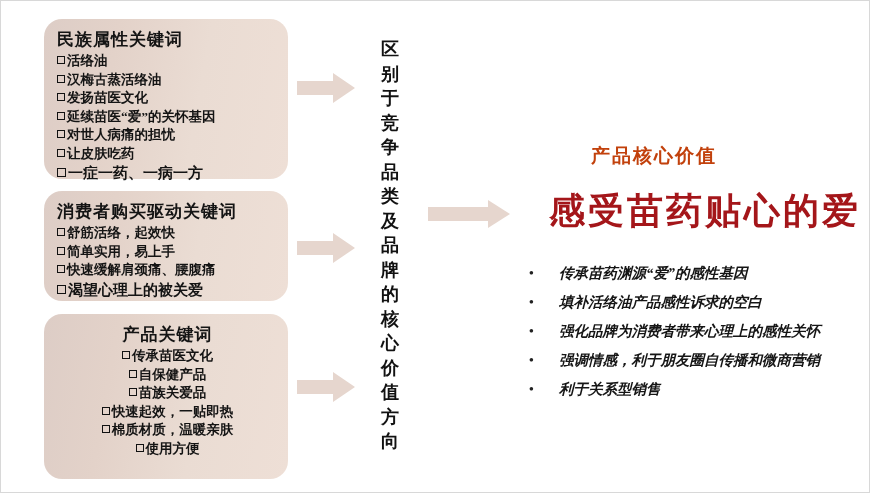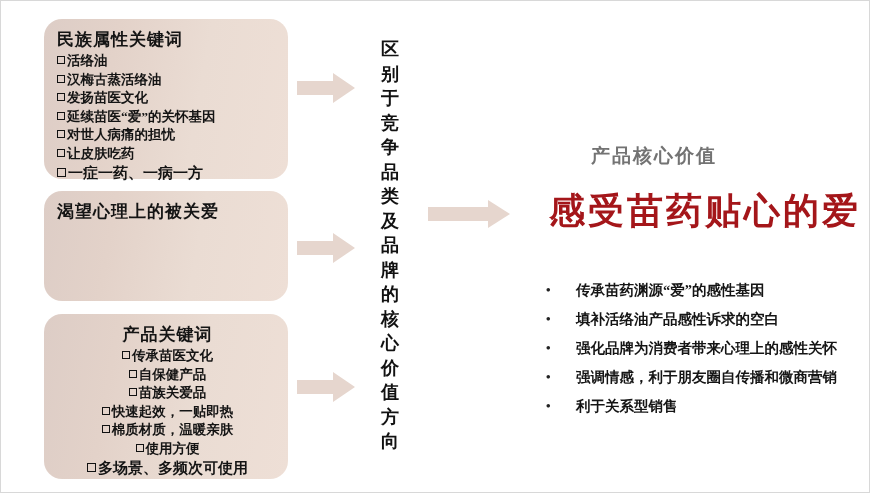--- a/index.html
+++ b/index.html
@@ -105,42 +105,43 @@
 
   
   #core-title {
     position: absolute;
     left: 590px;
     top: 142px;
     font-family: "Liberation Serif", "DejaVu Serif", serif;
     font-weight: bold;
     font-size: 19px;
     letter-spacing: 2px;
-    color: #737373;
+    color: #c2410c;
     white-space: nowrap;
   }
   #core-slogan {
     position: absolute;
     left: 548px;
     top: 186px;
     font-family: Liberation Serif, serif;
     font-weight: bold;
     font-size: 36px;
     letter-spacing: 3px;
     color: #a4161a;
     white-space: nowrap;
   }
   #benefit-list {
     position: absolute;
     left: 520px;
     top: 258px;
     list-style: none;
-    margin: 17px;
+    margin: 0;
     padding: 0;
     color: #151515;
+    font-style: italic;
   }
   #benefit-list li {
     font-family: "Liberation Serif", "DejaVu Serif", serif;
     font-weight: bold;
     font-size: 14.5px;
     line-height: 29px;
     white-space: nowrap;
     position: relative;
     padding-left: 38px;
   }
@@ -165,33 +166,38 @@
       <li><span class="sq"></span><span>汉梅古蒸活络油</span></li>
       <li><span class="sq"></span><span>发扬苗医文化</span></li>
       <li><span class="sq"></span><span>延续苗医“爱”的关怀基因</span></li>
       <li><span class="sq"></span><span>对世人病痛的担忧</span></li>
       <li><span class="sq"></span><span>让皮肤吃药</span></li>
       <li class="big"><span class="sq"></span><span>一症一药、一病一方</span></li>
     </ul>
   </div>
 
   <div class="kw-box" id="box2">
-    <div class="kw-title">渴望心理上的被关爱</div>
+    <div class="kw-title">消费者购买驱动关键词</div>
+    <ul class="kw-list">
+      <li><span class="sq"></span><span>舒筋活络，起效快</span></li>
+      <li><span class="sq"></span><span>简单实用，易上手</span></li>
+      <li><span class="sq"></span><span>快速缓解肩颈痛、腰腹痛</span></li>
+      <li class="big"><span class="sq"></span><span>渴望心理上的被关爱</span></li>
+    </ul>
   </div>
 
   <div class="kw-box" id="box3">
     <div class="kw-title">产品关键词</div>
     <ul class="kw-list">
       <li><span class="sq"></span><span>传承苗医文化</span></li>
       <li><span class="sq"></span><span>自保健产品</span></li>
       <li><span class="sq"></span><span>苗族关爱品</span></li>
       <li><span class="sq"></span><span>快速起效，一贴即热</span></li>
       <li><span class="sq"></span><span>棉质材质，温暖亲肤</span></li>
       <li><span class="sq"></span><span>使用方便</span></li>
-      <li class="big"><span class="sq"></span><span>多场景、多频次可使用</span></li>
     </ul>
   </div>
 
   <div class="arrow-wrap" style="left:296px; top:72px; width:60px; height:30px;">
     <div class="arrow-shaft" style="left:0; top:8px; width:38px; height:14px;"></div>
     <div class="arrow-head" style="left:36px; top:0; border-width:15px 0 15px 22px;"></div>
   </div>
 
   <div class="arrow-wrap" style="left:296px; top:232px; width:60px; height:30px;">
     <div class="arrow-shaft" style="left:0; top:8px; width:38px; height:14px;"></div>

